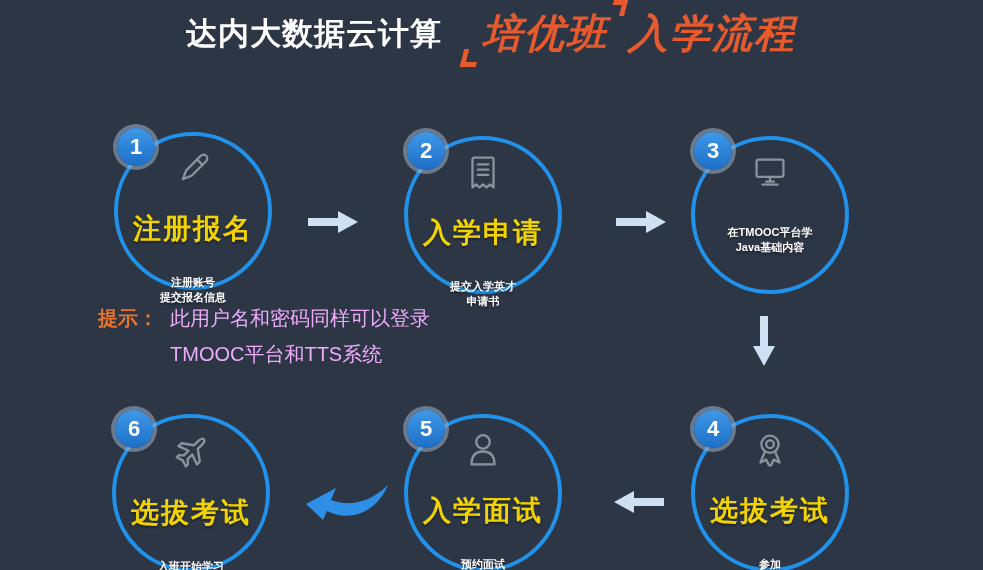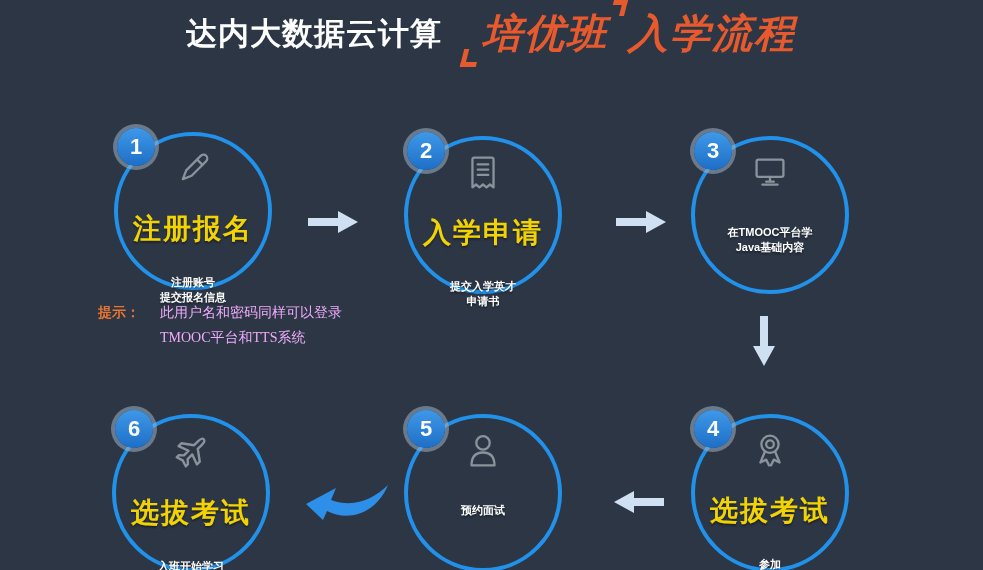--- a/index.html
+++ b/index.html
@@ -82,22 +82,22 @@
   .arrow { position: absolute; }
   .a12 { left: 308px; top: 208px; }
   .a23 { left: 616px; top: 208px; }
   .a34 { left: 750px; top: 316px; }
   .a45 { left: 612px; top: 488px; }
   .a56 { left: 298px; top: 480px; }
 
   
   .hint {
     position: absolute; left: 98px; top: 300px;
-    display: flex; gap: 20px;
-    font-size: 14px; line-height: 1.8; font-family: Liberation Serif, serif;
+    display: flex; gap: 12px;
+    font-size: 20px; line-height: 1.8;
   }
   .hint-label { color: #e9752e; font-weight: 700; white-space: nowrap; }
   .hint-lines { color: #f0abfc; }
 </style>
 </head>
 <body>
 
 <div class="canvas">
 
   <div class="header">
@@ -178,20 +178,21 @@
   <div class="step s5">
     <div class="badge">
         <span>5</span>
       </div>
     <div class="step-icon">
       <svg width="46" height="46" viewBox="0 0 48 48">
         <circle cx="24" cy="14.5" r="7"></circle>
         <path d="M12 38 c0 -9.5 5 -13.5 12 -13.5 s12 4 12 13.5 Z"></path>
       </svg>
     </div>
+    <div class="step-title">入学面试</div>
     <div class="step-desc">预约面试</div>
   </div>
 
   <div class="step s6">
     <div class="badge">
         <span>6</span>
       </div>
     <div class="step-icon">
       <svg width="48" height="48" viewBox="0 0 48 48">
         <g transform="rotate(45 24 24)">

